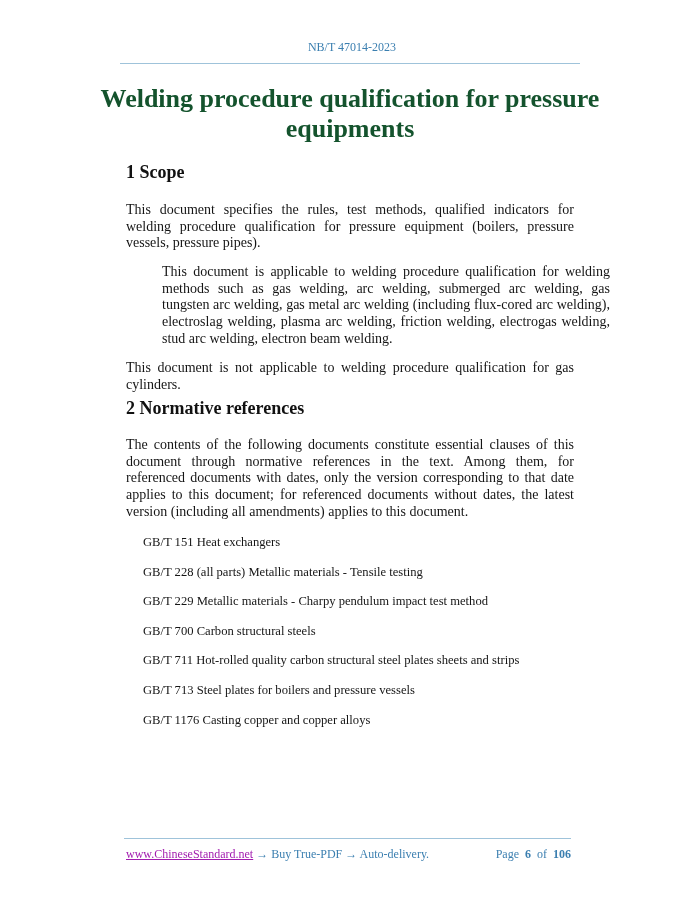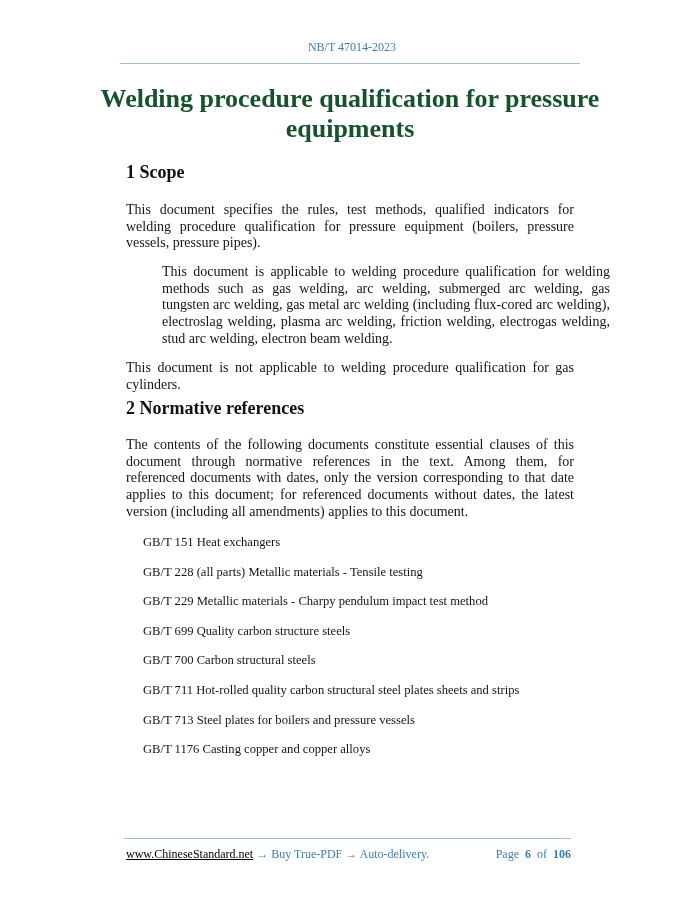--- a/index.html
+++ b/index.html
@@ -86,21 +86,21 @@
     }
     .footer {
       position: absolute;
       top: 847px;
       left: 126px;
       width: 445px;
       font-size: 12px;
       color: #3b7fb0;
     }
     .footer a {
-      color: #000000;
+      color: #a21caf;
       text-decoration: underline;
     }
     .footer .page-info {
       position: absolute;
       right: 0;
       top: 0;
     }
     .footer .page-info b { font-weight: bold; }
   </style>
 </head>
@@ -118,21 +118,20 @@
 <p class="para" style="top:360px;">This document is not applicable to welding procedure qualification for gas cylinders.</p>
 
 <h2 class="section-heading" style="top:398px;">2 Normative references</h2>
 
 <p class="para" style="top:437px;">The contents of the following documents constitute essential clauses of this document through normative references in the text. Among them, for referenced documents with dates, only the version corresponding to that date applies to this document; for referenced documents without dates, the latest version (including all amendments) applies to this document.</p>
 
 <ul class="ref-list">
   <li>GB/T 151 Heat exchangers</li>
   <li>GB/T 228 (all parts) Metallic materials - Tensile testing</li>
   <li>GB/T 229 Metallic materials - Charpy pendulum impact test method</li>
-  <li>GB/T 699 Quality carbon structure steels</li>
   <li>GB/T 700 Carbon structural steels</li>
   <li>GB/T 711 Hot-rolled quality carbon structural steel plates sheets and strips</li>
   <li>GB/T 713 Steel plates for boilers and pressure vessels</li>
   <li>GB/T 1176 Casting copper and copper alloys</li>
 </ul>
 
 <div class="footer-rule"></div>
 
 <div class="footer">
   <a>www.ChineseStandard.net</a><span> → Buy True-PDF → Auto-delivery.</span>

